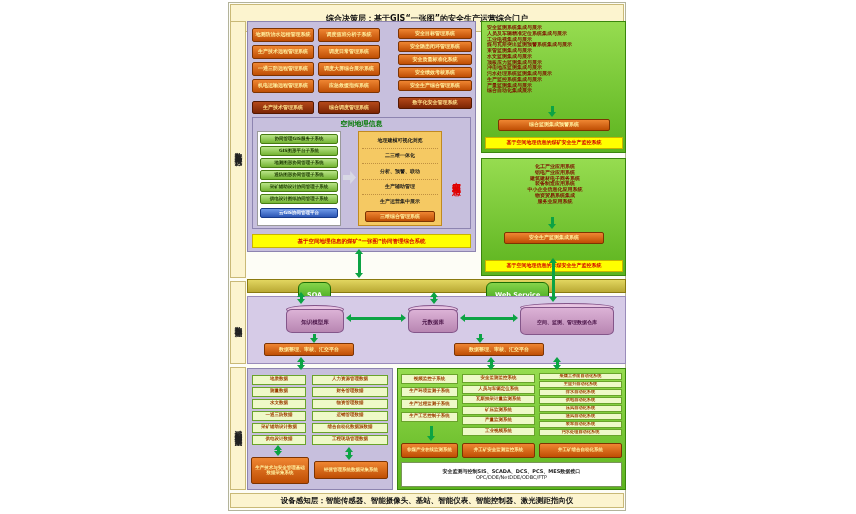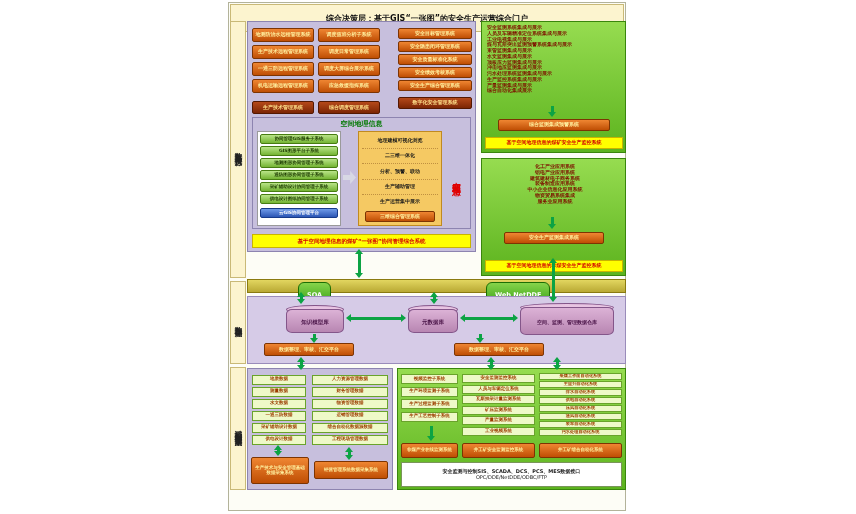--- a/index.html
+++ b/index.html
@@ -161,21 +161,21 @@
     </div>
   <div class="va" style="left:297px;top:292px;height:12px;">
       <i></i>
     </div>
   <div class="va" style="left:430px;top:292px;height:12px;">
       <i></i>
     </div>
 
   <div class="abs" style="left:247px;top:279px;width:379px;height:14px;background:linear-gradient(180deg,#e2d660,#b9a934);border:1px solid #8a7a10;">
     <div class="pill f65" style="left:50px;">SOA</div>
-    <div class="pill f65" style="left:238px;">Web NetDDE</div>
+    <div class="pill f65" style="left:238px;">Web Service</div>
   </div>
 
   <div class="abs" style="left:247px;top:296px;width:379px;height:68px;background:#d6cbe7;border:1px solid #9a8cba;">
     <div class="cyl" style="left:38px;top:8px;width:58px;height:28px;">
       <div class="top"></div>
         <div class="body"></div>
       <div class="lbl f55">知识模型库</div>
     </div>
     <div class="cyl" style="left:160px;top:8px;width:50px;height:28px;">
       <div class="top"></div>
@@ -270,13 +270,16 @@
     </div>
     <div class="btn o f45" style="position:absolute;left:3px;top:74px;width:57px;height:15px;">非煤产业在线监测系统</div>
     <div class="btn o f45" style="position:absolute;left:64px;top:74px;width:73px;height:15px;">井工矿安全监测监控系统</div>
     <div class="btn o f45" style="position:absolute;left:141px;top:74px;width:83px;height:15px;">井工矿综合自动化系统</div>
     <div class="abs" style="left:3px;top:93px;width:221px;height:25px;background:#fff;border:1px solid #7a955a;display:flex;flex-direction:column;align-items:center;justify-content:center;">
       <div class="f5" style="font-weight:bold;color:#222;">安全监测与控制SIS、SCADA、DCS、PCS、MES数据接口</div>
       <div class="f5" style="color:#222;">OPC/DDE/NetDDE/ODBC/FTP</div>
     </div>
   </div>
 
+  <div class="banner" style="left:230px;top:493px;width:394px;height:15px;font-size:7.5px;">
+    <span>设备感知层：智能传感器、智能摄像头、基站、智能仪表、智能控制器、激光测距指向仪</span>
+  </div>
 </div>
 
 </body></html>

